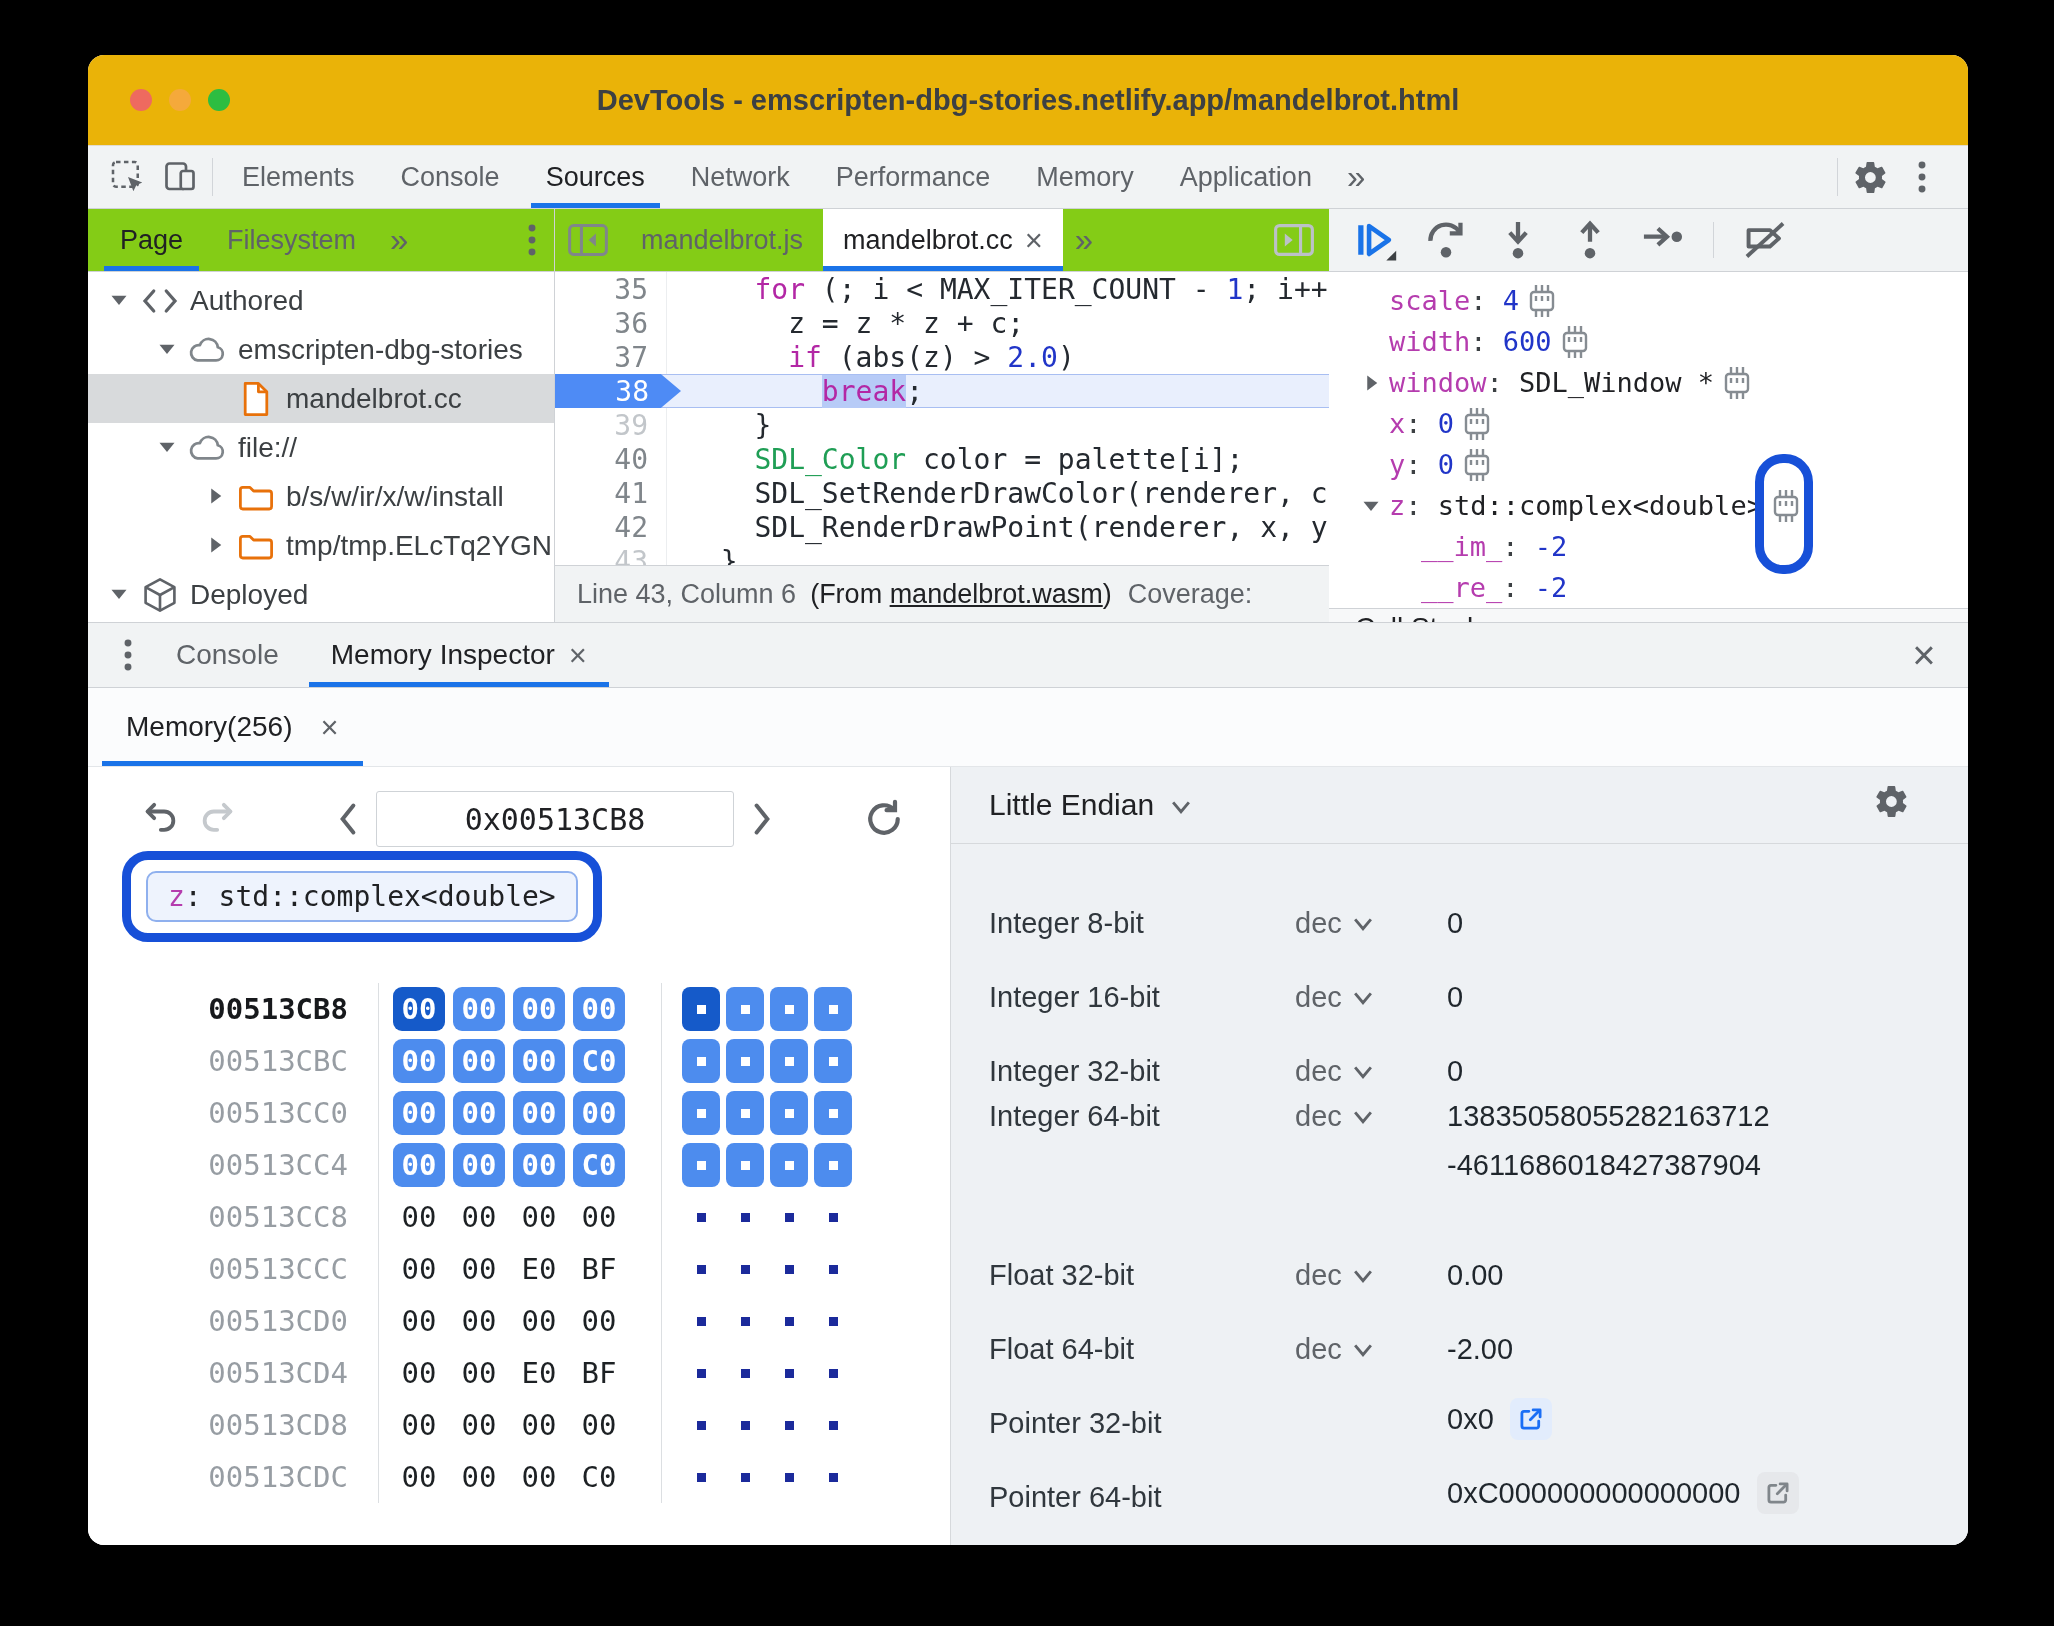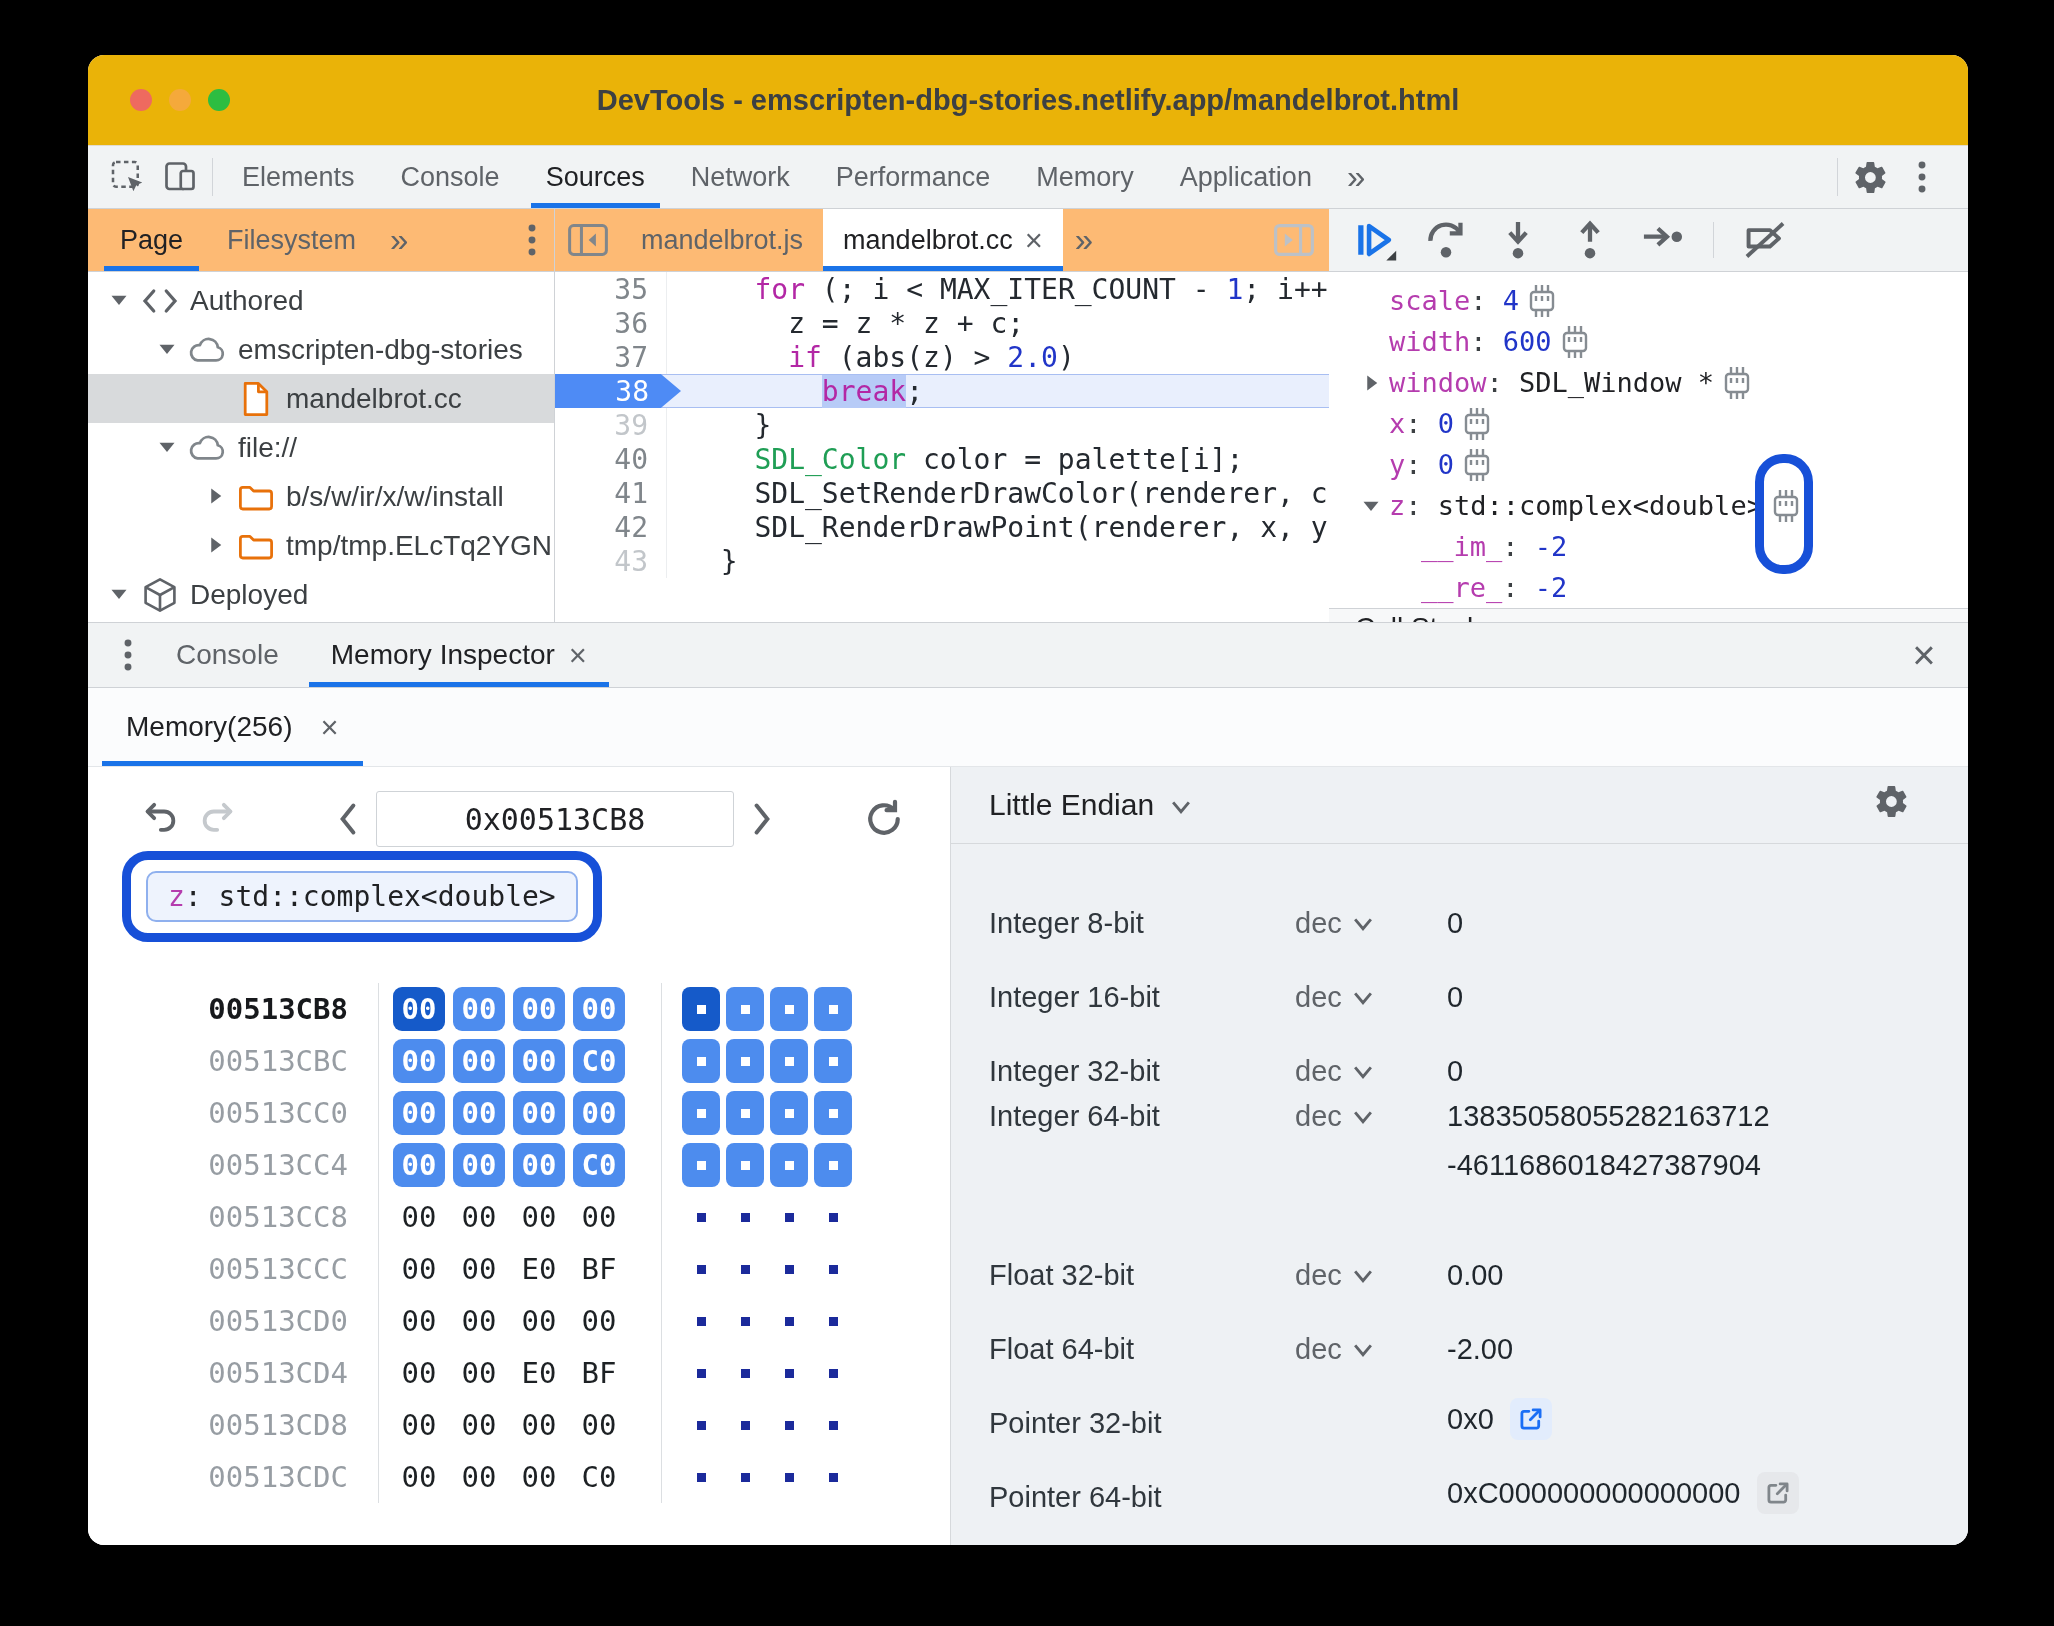--- a/index.html
+++ b/index.html
@@ -16,21 +16,21 @@
   .ticon{display:flex;align-items:center;justify-content:center;width:52px}
   .vsep{width:1px;background:#d2d5d9;margin:12px 6px}
   .ptabs{display:flex;align-items:stretch}
   .ptab{display:flex;align-items:center;padding:0 23px;font-size:27px;color:#5f6368;position:relative;white-space:nowrap}
   .ptab.active{color:#202124}
   .ptab.active::after{content:"";position:absolute;left:8px;right:8px;bottom:0;height:5px;background:#1a73e8}
   .chev2{display:flex;align-items:center;font-size:33px;color:#5f6368;padding:0 12px}
   .spacer{flex:1}
   
   .main{flex:0 0 413px;display:flex;min-height:0}
-  .subtabs{flex:0 0 62px;background:#fdba74;border-bottom:1px solid #cfd2d6;display:flex;align-items:stretch}
+  .subtabs{flex:0 0 62px;background:#84cc16;border-bottom:1px solid #cfd2d6;display:flex;align-items:stretch}
   .ntab{display:flex;align-items:center;padding:0 22px;font-size:27px;color:#5f6368;position:relative;white-space:nowrap}
   .ntab.active{color:#202124}
   .ntab.active::after{content:"";position:absolute;left:6px;right:6px;bottom:0;height:5px;background:#1a73e8}
   .nav{width:466px;flex:0 0 466px;display:flex;flex-direction:column;background:#fff;border-right:1px solid #cfd2d6}
   .tree{flex:1;overflow:hidden;padding-top:4px}
   .trow{height:49px;display:flex;align-items:center;font-size:28px;color:#3c4043;white-space:nowrap;overflow:hidden}
   .trow.selected{background:#d8dadc}
   .tarr{width:34px;flex:0 0 34px;display:flex;justify-content:center;align-items:center}
   .tico{width:48px;flex:0 0 48px;display:flex;justify-content:center;align-items:center}
   .tlabel{padding-left:6px}
@@ -335,20 +335,25 @@
           </div>
           <div class="cline">
      <span class="gut">42</span>
      <span class="ctext"><span class="tp">    SDL_RenderDrawPoint(renderer, x, y);</span></span>
           </div>
           <div class="cline dim">
      <span class="gut">43</span>
      <span class="ctext"><span class="tp">  }</span></span>
           </div>
         </div>
+      <div class="estatus">
+        <span>Line 43, Column 6</span>
+        <span class="sdark" style="margin-left:14px"><span>(From </span><span class="wasmlink">mandelbrot.wasm</span><span>)</span></span>
+        <span style="margin-left:16px">Coverage:</span>
+      </div>
     </div>
 
     <div class="debug">
       <div class="dtoolbar">
         <div class="dbtn" id="ico-resume">
             <svg width="46" height="46" viewBox="0 0 28 28" fill="none">
               <path d="M6 5 V23" stroke="#1a73e8" stroke-width="3.2"></path>
               <path d="M11 5.5 L23 14 L11 22.5 Z" stroke="#1a73e8" stroke-width="2.8" stroke-linejoin="round"></path>
               <path d="M21.5 26.5 H27.5 V20.5 Z" fill="#3c4043"></path>
             </svg>

